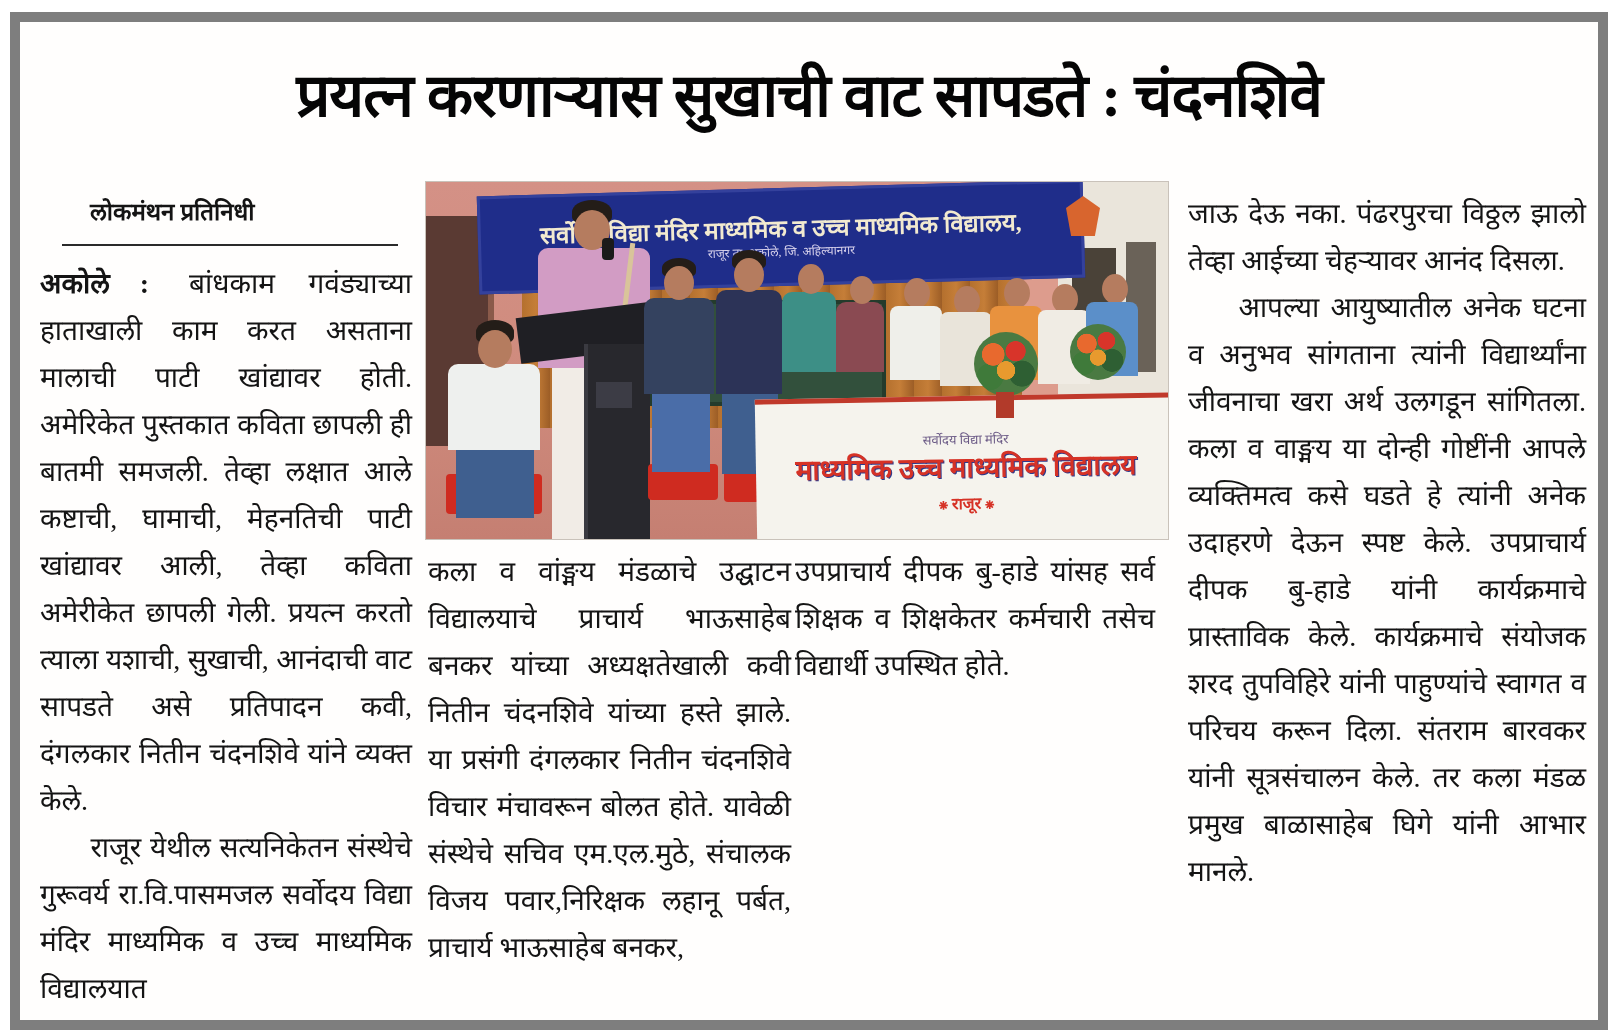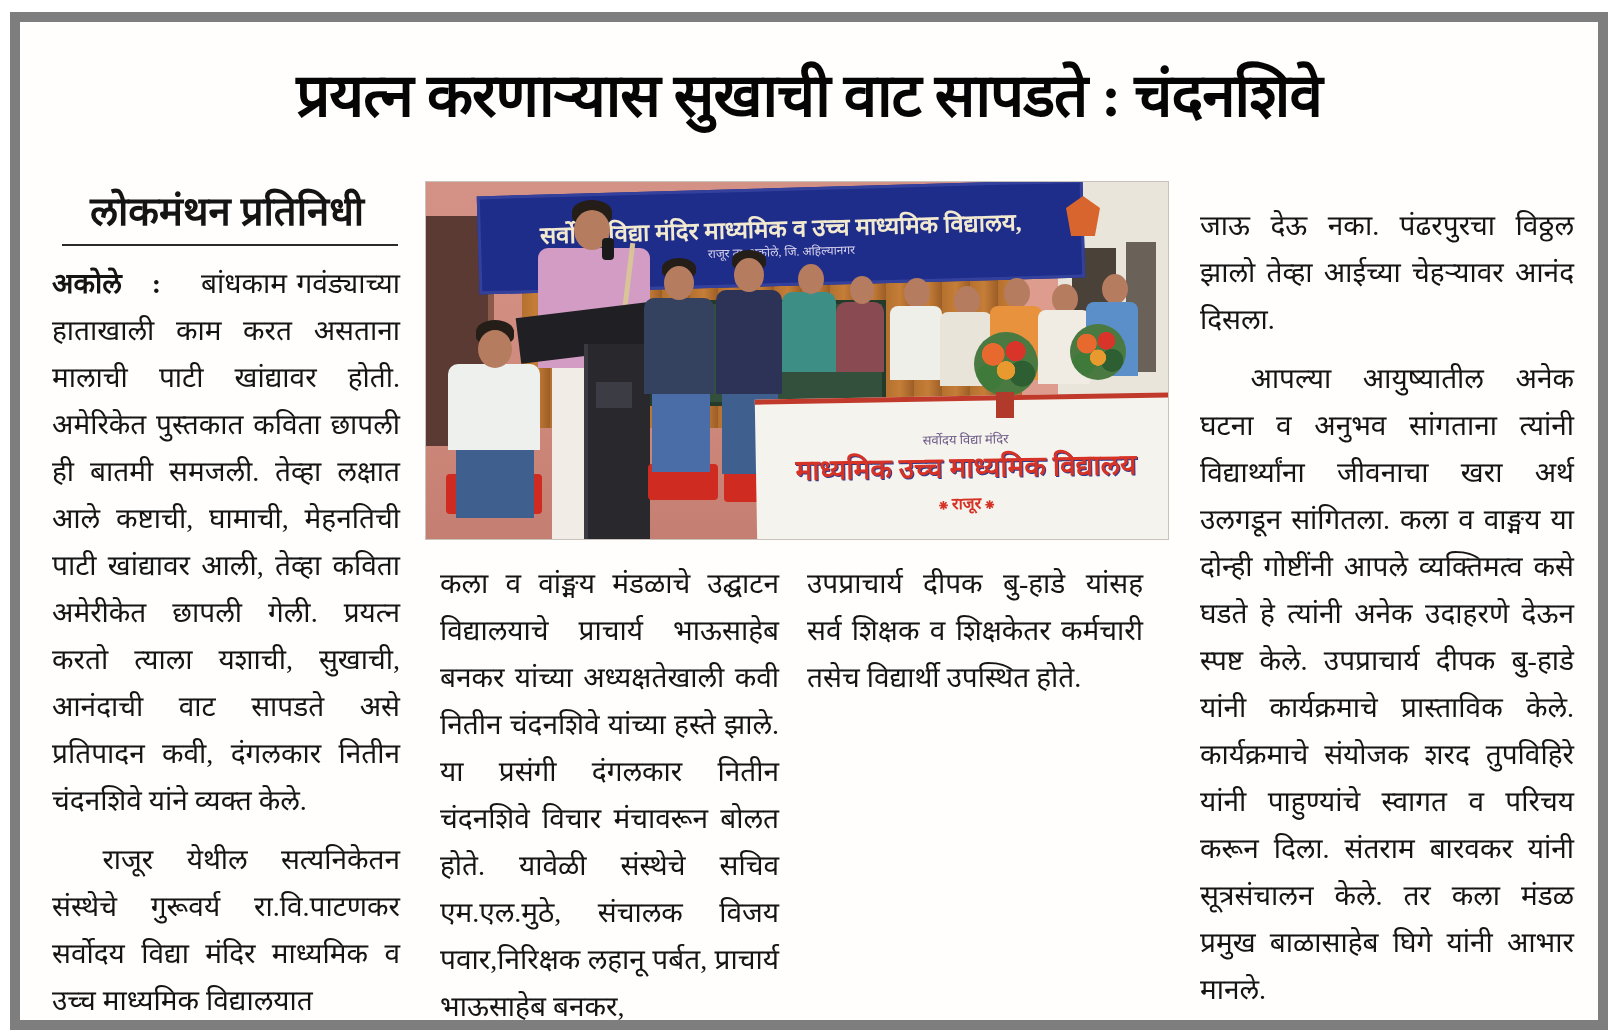--- a/index.html
+++ b/index.html
@@ -4,27 +4,27 @@
 <style>
   html,body{margin:0;padding:0;background:#ffffff;}
   body{width:1618px;height:1036px;position:relative;overflow:hidden;
        font-family:"Liberation Serif","DejaVu Serif",serif;color:#111;}
   .frame{position:absolute;left:10px;top:12px;width:1578px;height:998px;
          border:10px solid #7e7e7e;background:#fffefd;}
   .headline{position:absolute;left:28px;top:42px;width:1562px;height:110px;
             text-align:center;font-size:60px;line-height:108px;font-weight:800;
             color:#050505;white-space:nowrap;overflow:hidden;letter-spacing:-1px;margin:0;}
   .col{position:absolute;font-size:28px;line-height:47px;text-align:justify;color:#141414;}
-  .col p{margin:12px;}
+  .col p{margin:0;}
   .col p.indent{text-indent:1.8em;}
   .col1{left:40px;top:188px;width:372px;}
   .col2{left:428px;top:548px;width:363px;}
   .col3{left:795px;top:548px;width:360px;}
   .col4{left:1188px;top:190px;width:398px;}
-  .byline{font-size:40px;font-weight:700;text-align:left;padding:6px 0 14px 28px;
+  .byline{font-size:24px;font-weight:700;text-align:left;padding:6px 0 14px 28px;
           margin:0 14px 14px 22px;border-bottom:2px solid #2a2a2a;line-height:36px;}
   .dateline{font-weight:700;}
   .datesep{margin:0 40px 0 30px;font-weight:700;}
   
   .photo{position:absolute;left:425px;top:181px;width:742px;height:357px;margin:0;
          background:linear-gradient(180deg,#d49186 0%,#cf8b7d 55%,#c57f72 100%);
          overflow:hidden;border:1px solid #c9c2ba;}
   .ph{position:absolute;}
   .doorway-left{left:-8px;top:34px;width:70px;height:230px;background:#5a3a33;border-right:6px solid #8a5a4a;}
   .building-right{left:588px;top:0;width:154px;height:230px;background:#eae5db;}
@@ -104,21 +104,21 @@
 </head>
 <body>
 
 <div class="frame"></div>
 
 <h1 class="headline">प्रयत्न करणाऱ्यास सुखाची वाट सापडते : चंदनशिवे</h1>
 
 <div class="col col1">
   <div class="byline">लोकमंथन प्रतिनिधी</div>
   <p><strong class="dateline">अकोले</strong><span class="datesep">:</span><span>बांधकाम गवंड्याच्या हाताखाली काम करत असताना मालाची पाटी खांद्यावर होती. अमेरिकेत पुस्तकात कविता छापली ही बातमी समजली. तेव्हा लक्षात आले कष्टाची, घामाची, मेहनतिची पाटी खांद्यावर आली, तेव्हा कविता अमेरीकेत छापली गेली. प्रयत्न करतो त्याला यशाची, सुखाची, आनंदाची वाट सापडते असे प्रतिपादन कवी, दंगलकार नितीन चंदनशिवे यांने व्यक्त केले.</span></p>
-  <p class="indent">राजूर येथील सत्यनिकेतन संस्थेचे गुरूवर्य रा.वि.पाटणकर सर्वोदय विद्या मंदिर माध्यमिक व उच्च माध्यमिक विद्यालयात</p>
+  <p class="indent">राजूर येथील सत्यनिकेतन संस्थेचे गुरूवर्य रा.वि.पासमजल सर्वोदय विद्या मंदिर माध्यमिक व उच्च माध्यमिक विद्यालयात</p>
 </div>
 
 <figure class="photo">
   <div class="ph doorway-left"></div>
   <div class="ph building-right"></div>
   <div class="ph building-opening"></div>
   <div class="ph building-opening2"></div>
   <div class="ph pillar"></div>
   <div class="ph ledge"></div>
   <div class="ph curtain"></div>

